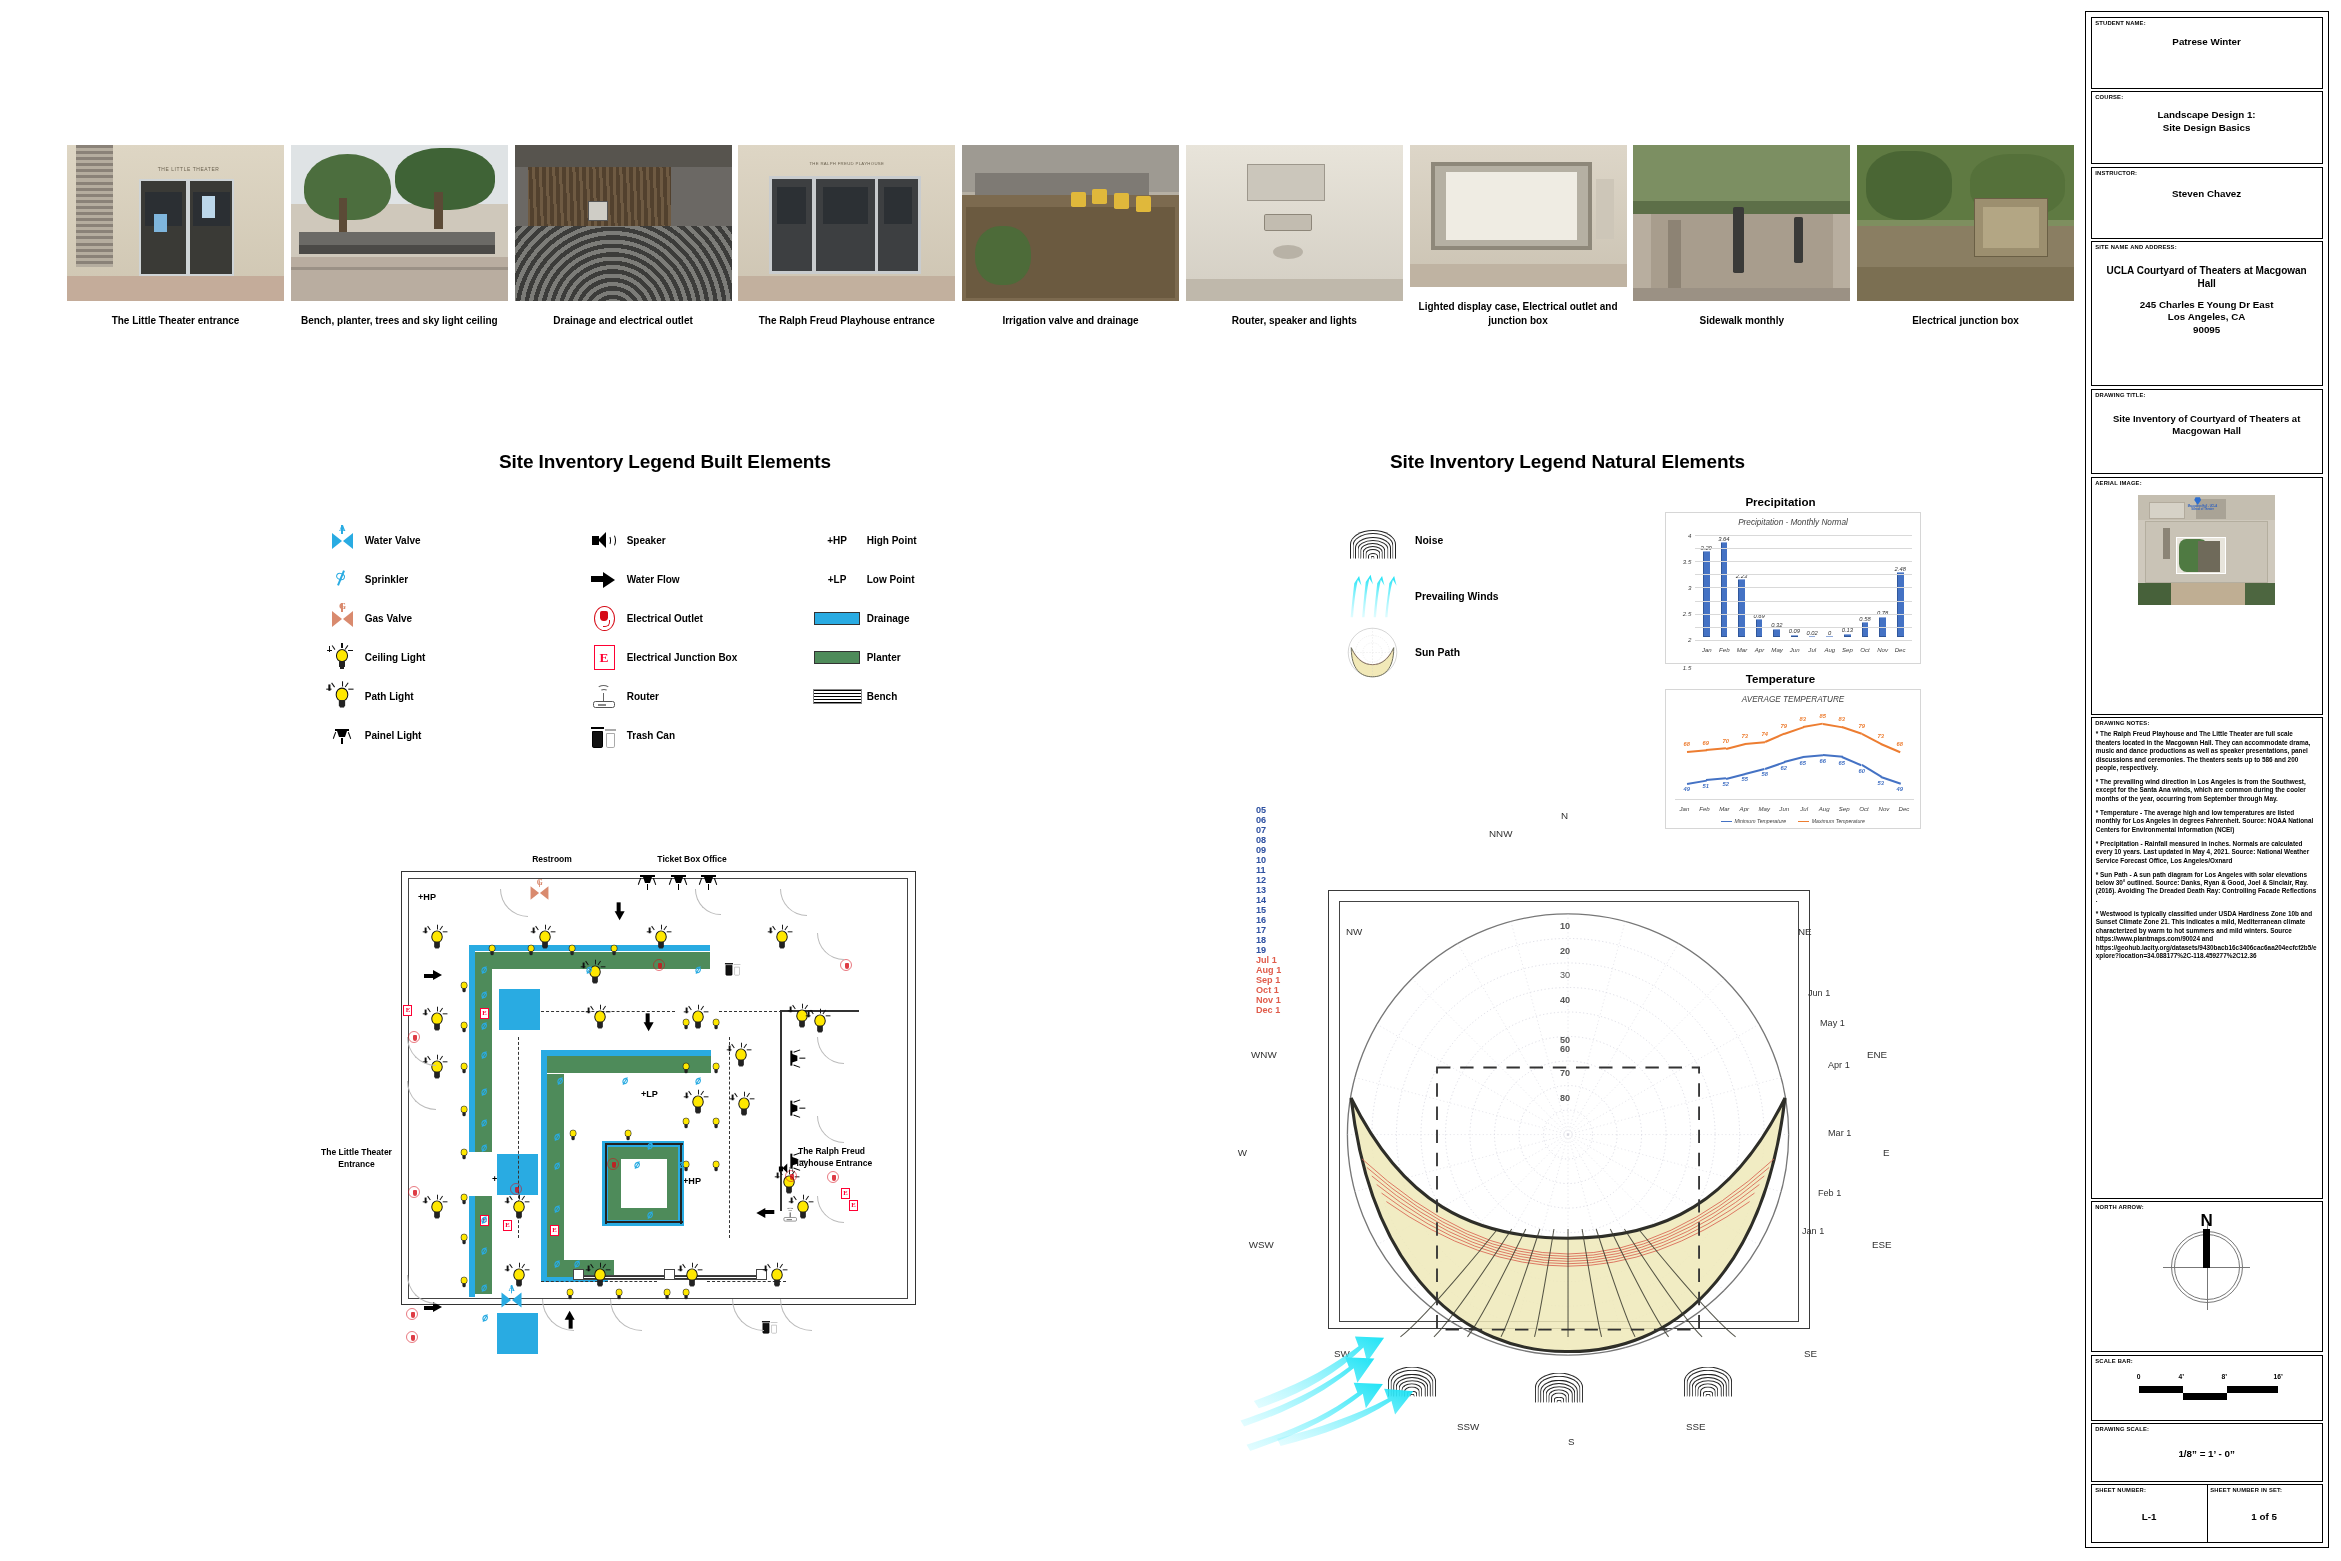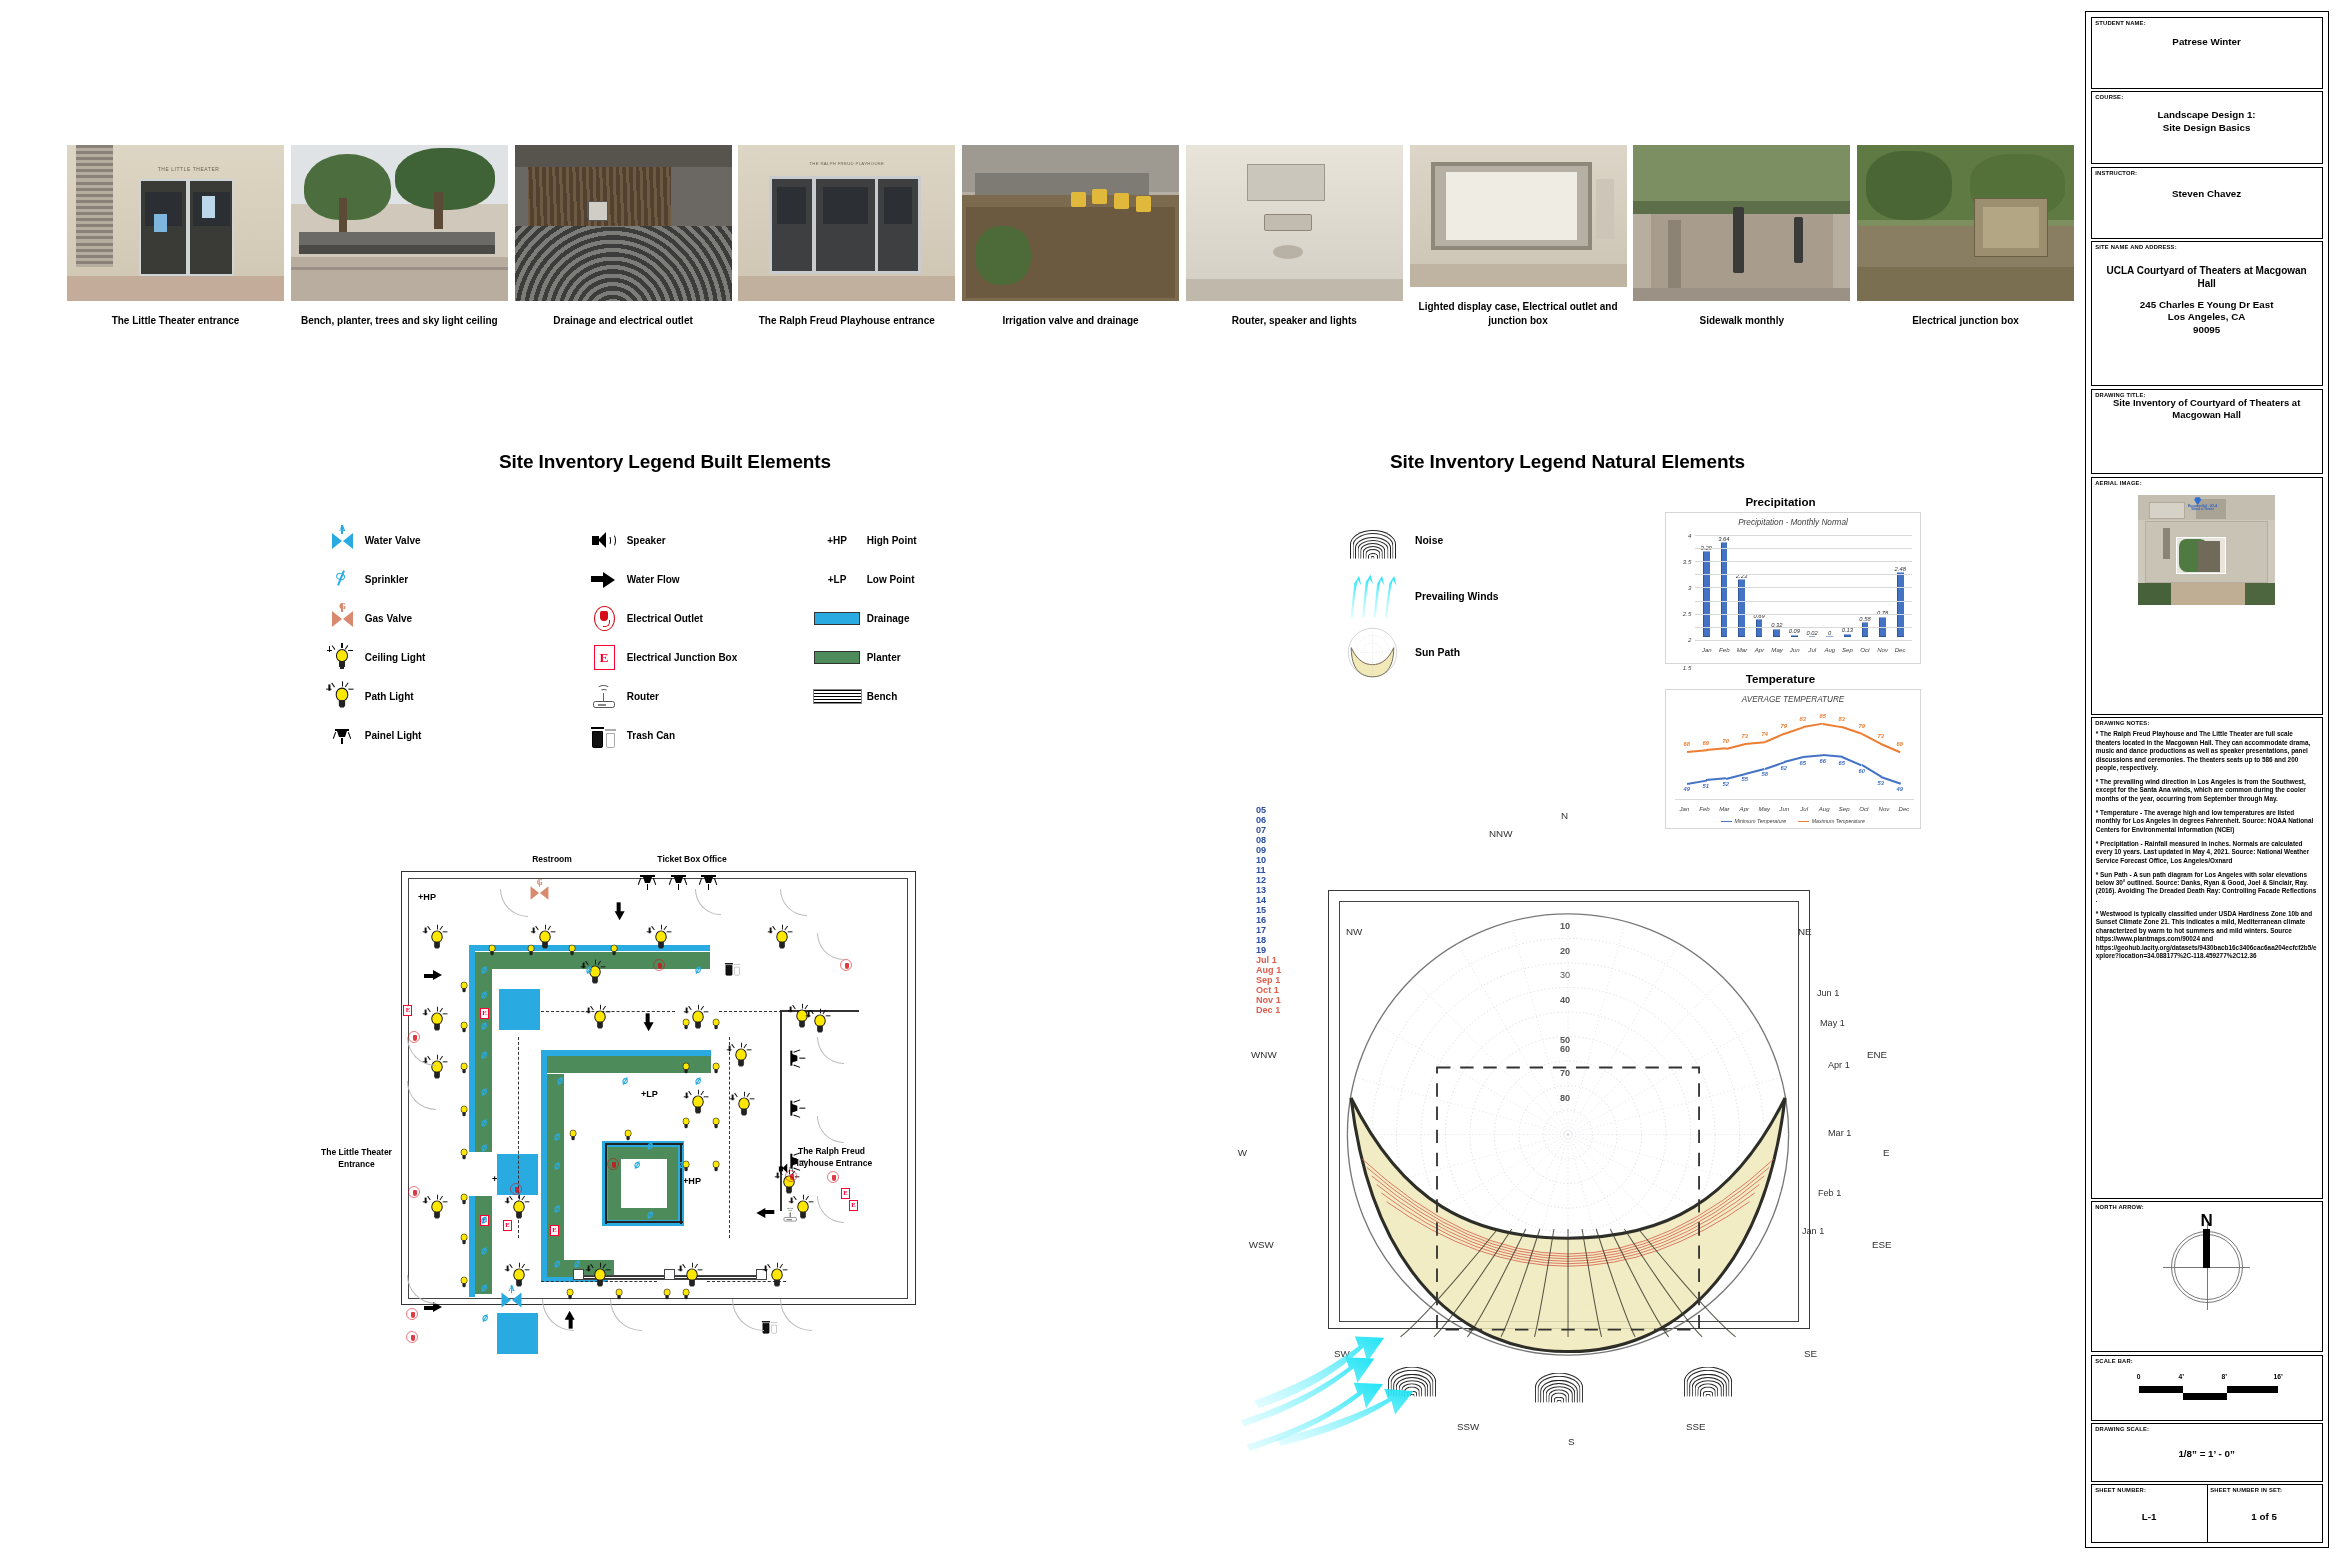--- a/index.html
+++ b/index.html
@@ -1450,21 +1450,21 @@
     <div class="cmp" style="left: 616px; top: 434px;">ESE</div>
     <div class="cmp" style="left: 627px; top: 342px;">E</div>
     <div class="cmp" style="left: 611px; top: 244px;">ENE</div>
     <div class="cmp" style="left: 542px; top: 121px;">NE</div>
     <div class="cmp-red" style="left: 24.4px; top: 183px;">Jul 1</div>
     <div class="cmp-red" style="left: 29px; top: 212px;">Aug 1</div>
     <div class="cmp-red" style="left: 4.9px; top: 255px;">Sep 1</div>
     <div class="cmp-red" style="left: 3.7px; top: 305px;">Oct 1</div>
     <div class="cmp-red" style="left: 17px; top: 377px;">Nov 1</div>
     <div class="cmp-red" style="left: 34px; top: 427px;">Dec 1</div>
-    <div class="cmp" style="left: 552px; top: 183px; font-size: 9.1px; margin-left: 9px;">Jun 1</div>
+    <div class="cmp" style="left: 552px; top: 183px; font-size: 9.1px;">Jun 1</div>
     <div class="cmp" style="left: 564px; top: 213px; font-size: 9.1px;">May 1</div>
     <div class="cmp" style="left: 572px; top: 255px; font-size: 9.1px;">Apr 1</div>
     <div class="cmp" style="left: 572px; top: 323px; font-size: 9.1px;">Mar 1</div>
     <div class="cmp" style="left: 562px; top: 383px; font-size: 9.1px;">Feb 1</div>
     <div class="cmp" style="left: 546px; top: 421px; font-size: 9.1px;">Jan 1</div>
     <div class="noise-ico" style="position: absolute; left: 131px; top: 552px; transform: scale(1.05);">
       <div class="noise-arc" style="width: 4.9px; height: 3px;"></div>
       <div class="noise-arc" style="width: 10px; height: 6.2px;"></div>
       <div class="noise-arc" style="width: 15.2px; height: 9.5px;"></div>
       <div class="noise-arc" style="width: 20.4px; height: 12.7px;"></div>
@@ -1531,21 +1531,21 @@
   <div class="tb-cell" style="top:229px; height:145px;">
     <div class="tb-key">SITE  NAME  AND  ADDRESS:</div>
     <div class="tb-val" style="margin-top:22px; font-size:10px; padding:0 8.5px;">UCLA Courtyard of Theaters at Macgowan Hall</div>
     <div class="tb-val" style="margin-top:8.5px; font-size:9.8px; white-space:pre-line;">245 Charles E Young Dr East
 Los Angeles, CA
 90095</div>
   </div>
 
   <div class="tb-cell" style="top:377px; height:85px;">
     <div class="tb-key">DRAWING  TITLE:</div>
-    <div class="tb-val" style="margin-top:7px; font-size:9.5px; padding:0 17px;">Site Inventory of Courtyard of Theaters at Macgowan Hall</div>
+    <div class="tb-val" style="margin-top:23px; font-size:9.5px; padding:0 17px;">Site Inventory of Courtyard of Theaters at Macgowan Hall</div>
   </div>
 
   <div class="tb-cell" style="top:465px; height:238px;">
     <div class="tb-key">AERIAL  IMAGE:</div>
     <div class="aerial" id="aerial-img" style="margin-top:17px;">
     <div style="position:absolute;inset:0;background:#cfc9bd;"></div>
     <div style="position:absolute;left:0;top:0;width:100%;height:23%;background:#c4beb0;"></div>
     <div style="position:absolute;left:8%;top:6%;width:26%;height:16%;background:#d6d2c7;border:0.6px solid #b2ab9d;"></div>
     <div style="position:absolute;left:42%;top:4%;width:22%;height:18%;background:#a9a396;"></div>
     <div style="position:absolute;left:5%;top:24%;width:90%;height:56%;background:#c9c3b6;border:0.6px solid #b4ae9f;"></div>

